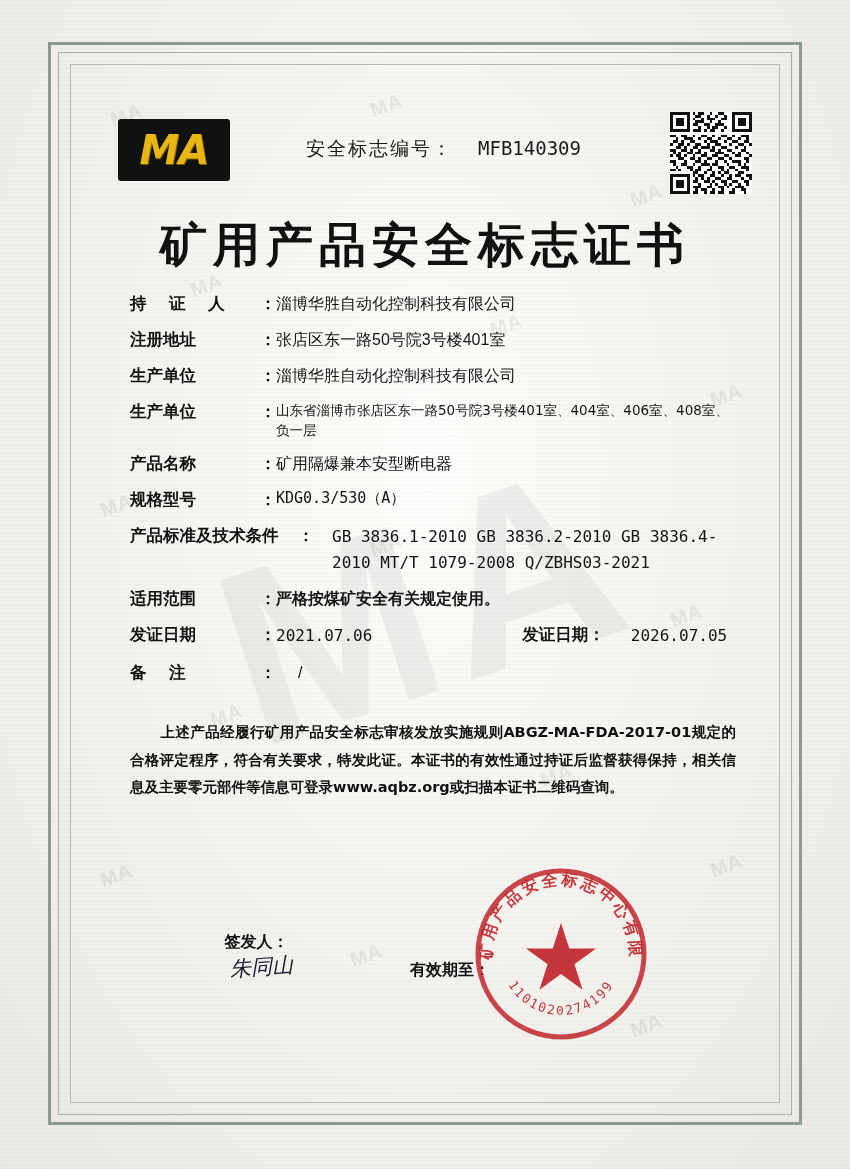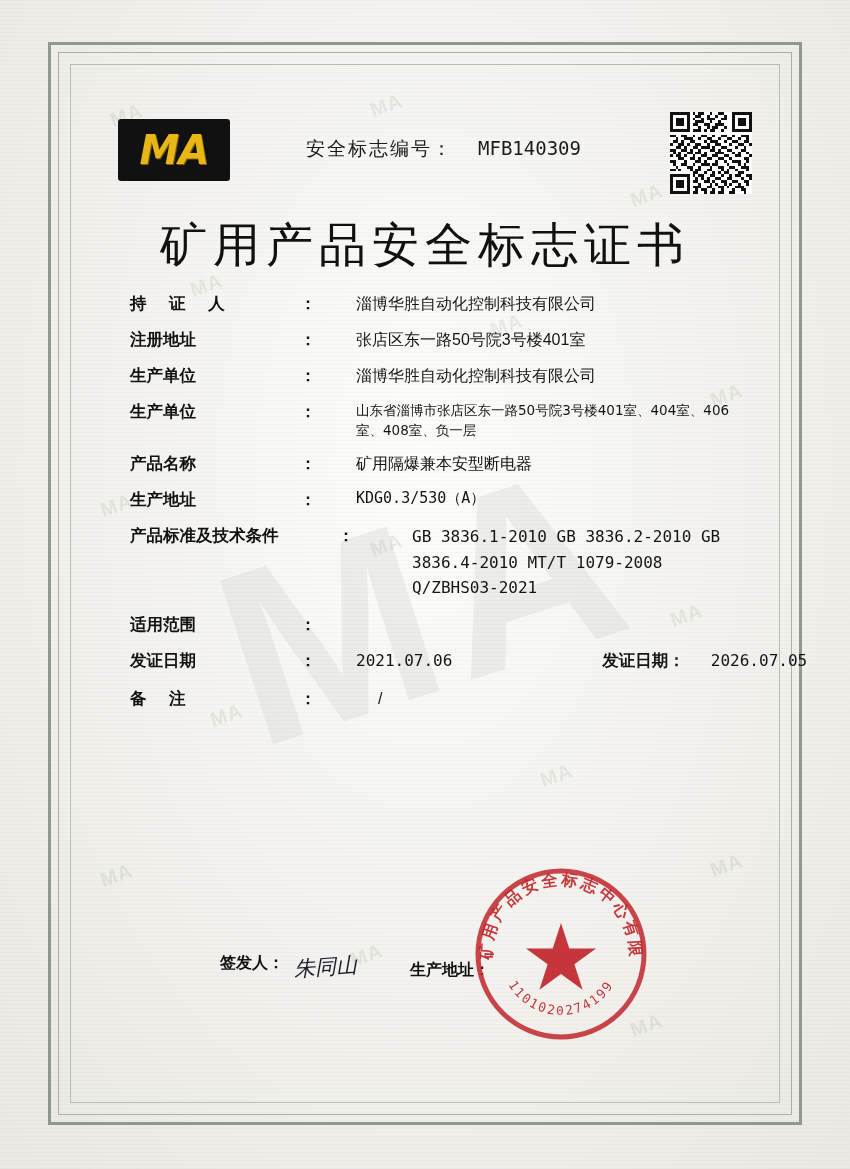--- a/index.html
+++ b/index.html
@@ -100,36 +100,35 @@
   .qr{
     position:absolute;right:28px;top:48px;
     width:82px;height:82px;
     background:#fff;
   }
   .qr svg{display:block;}
   .title{
     position:absolute;left:0;right:0;top:150px;
     text-align:center;
     font-size:47px;
-    font-weight:normal;
+    font-weight:bold;
     color:#111;
     letter-spacing:6px;
     font-family:"DejaVu Sans","Liberation Sans",sans-serif;
   }
   
   .fields{
     position:absolute;left:60px;right:40px;top:228px;
   }
   .row{
     display:flex;
     margin-bottom:12px;
     font-size:16px;
     color:#111;
     line-height:1.45;
-    gap:40px;
   }
   .row .k{
     width:130px;
     flex:0 0 130px;
     font-weight:bold;
     font-size:16.5px;
     letter-spacing:0px;
     white-space:nowrap;
   }
   .row .k.sp{letter-spacing:9px;}
@@ -159,22 +158,22 @@
     font-family:"DejaVu Sans",sans-serif;
   }
   .para .indent{display:inline-block;width:30px;}
   
   .macc{
     position:absolute;left:38px;bottom:78px;
     width:96px;height:112px;
   }
   .sign-row{
     position:absolute;left:150px;bottom:122px;
-    display:flex;align-items:flex-start;
-    font-size:16px;color:#111;
+    display:flex;align-items:center;
+    font-size:16px;color:#111;flex-direction:column;
   }
   .sign-row .lbl{font-weight:bold;}
   .signature{
     margin-left:10px;
     font-family:"DejaVu Serif",serif;
     font-size:21px;
     font-style:italic;
     color:#1a1a2e;
     transform:rotate(-4deg);
     display:inline-block;
@@ -460,62 +459,64 @@
         <div class="v small">山东省淄博市张店区东一路50号院3号楼401室、404室、406室、408室、负一层</div>
       </div>
 
       <div class="row">
         <div class="k">产品名称</div>
         <div class="colon">：</div>
         <div class="v">矿用隔爆兼本安型断电器</div>
       </div>
 
       <div class="row">
-        <div class="k">生产地址</div>
+        <div class="k">规格型号</div>
         <div class="colon">：</div>
         <div class="v mono">KDG0.3/530（A）</div>
       </div>
 
       <div class="row">
         <div class="k" style="width:168px;flex:0 0 168px;">产品标准及技术条件</div>
         <div class="colon">：</div>
         <div class="v std-v">GB 3836.1-2010 GB 3836.2-2010 GB 3836.4-2010 MT/T 1079-2008 Q/ZBHS03-2021</div>
       </div>
 
       <div class="row">
         <div class="k">适用范围</div>
         <div class="colon">：</div>
+        <div class="v bold">严格按煤矿安全有关规定使用。</div>
       </div>
 
       <div class="row dates">
         <div class="k">发证日期</div>
         <div class="colon">：</div>
         <div class="v">
           <span class="date1">2021.07.06</span>
           <span class="k2">发证日期：</span>
           <span class="date2">2026.07.05</span>
         </div>
       </div>
 
       <div class="row" style="margin-top:14px;">
         <div class="k sp">备 注</div>
         <div class="colon">：</div>
         <div class="v" style="padding-left:22px;">/</div>
       </div>
 
     </div>
 
+    <div class="para"><span class="indent"></span><span>上述产品经履行矿用产品安全标志审核发放实施规则ABGZ-MA-FDA-2017-01规定的合格评定程序，符合有关要求，特发此证。本证书的有效性通过持证后监督获得保持，相关信息及主要零元部件等信息可登录www.aqbz.org或扫描本证书二维码查询。</span></div>
 
 
     <div class="sign-row">
       <span class="lbl">签发人：</span>
       <span class="signature">朱同山</span>
     </div>
 
-    <div class="dept-row">生产地址：</div>
+    <div class="dept-row">有效期至：</div>
 
     <div class="seal">
       <svg width="178" height="178" viewBox="0 0 178 178">
         <defs>
           <path id="arcTop" d="M 20,89 A 69,69 0 0 1 158,89"></path>
           <path id="arcBottom" d="M 28,89 A 61,61 0 0 0 150,89"></path>
         </defs>
         <circle cx="89" cy="89" r="83" fill="none" stroke="#c0262b" stroke-width="5" opacity="0.85"></circle>
         <text font-family="DejaVu Sans, sans-serif" font-size="16" font-weight="bold" fill="#c0262b" opacity="0.9" letter-spacing="3">
           <textPath href="#arcTop" startOffset="50%" text-anchor="middle">国家矿用产品安全标志中心有限公司</textPath>

